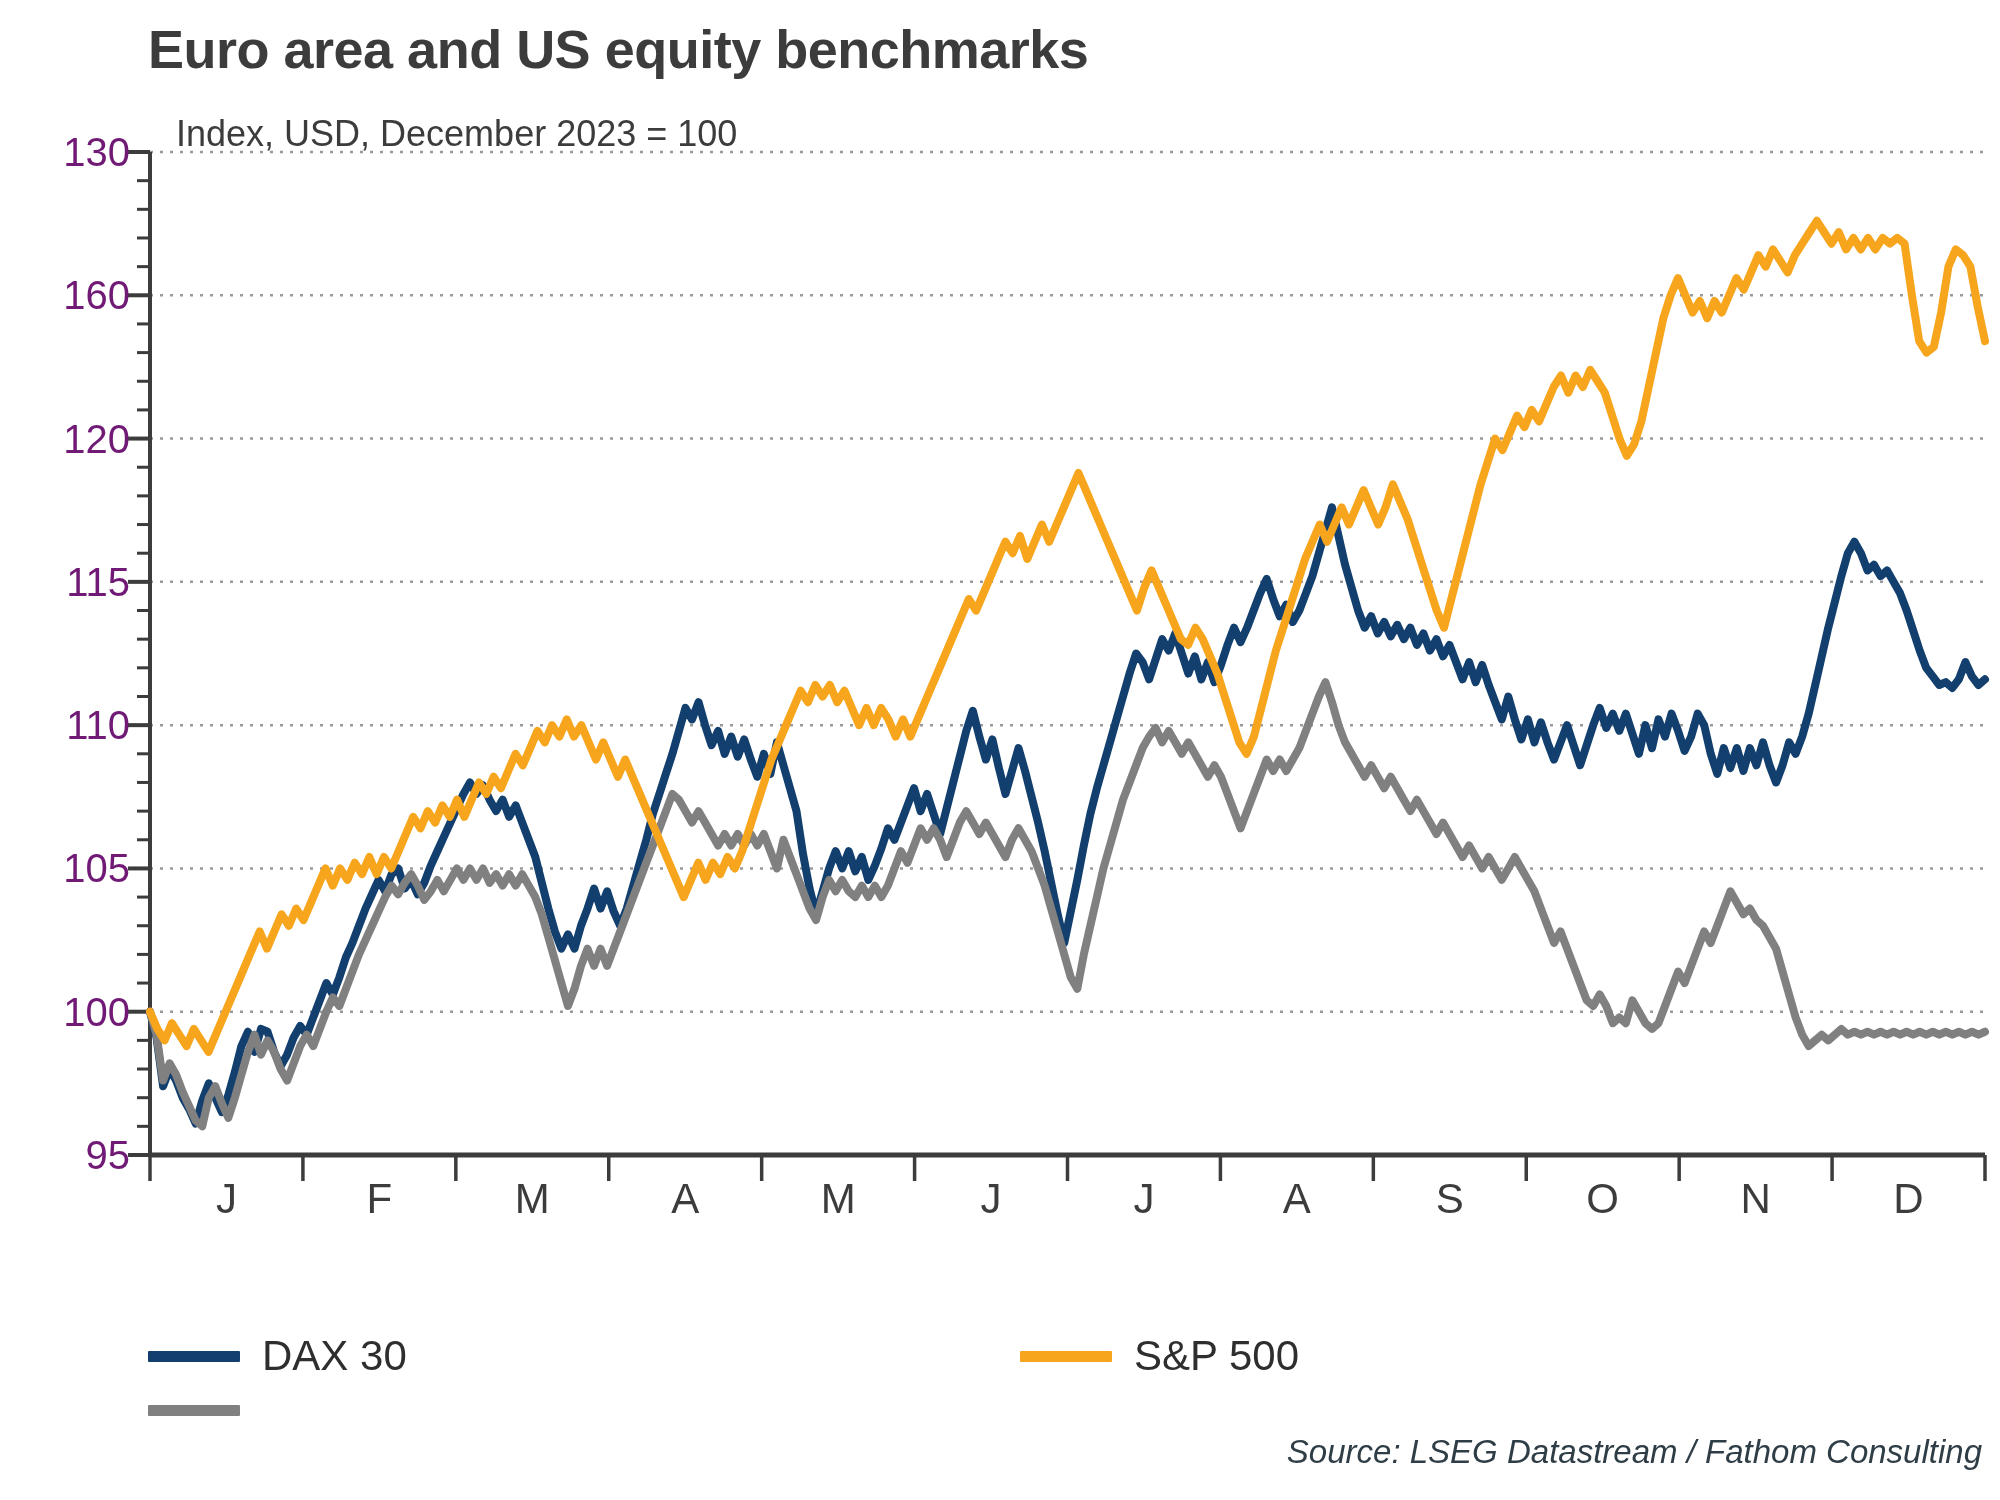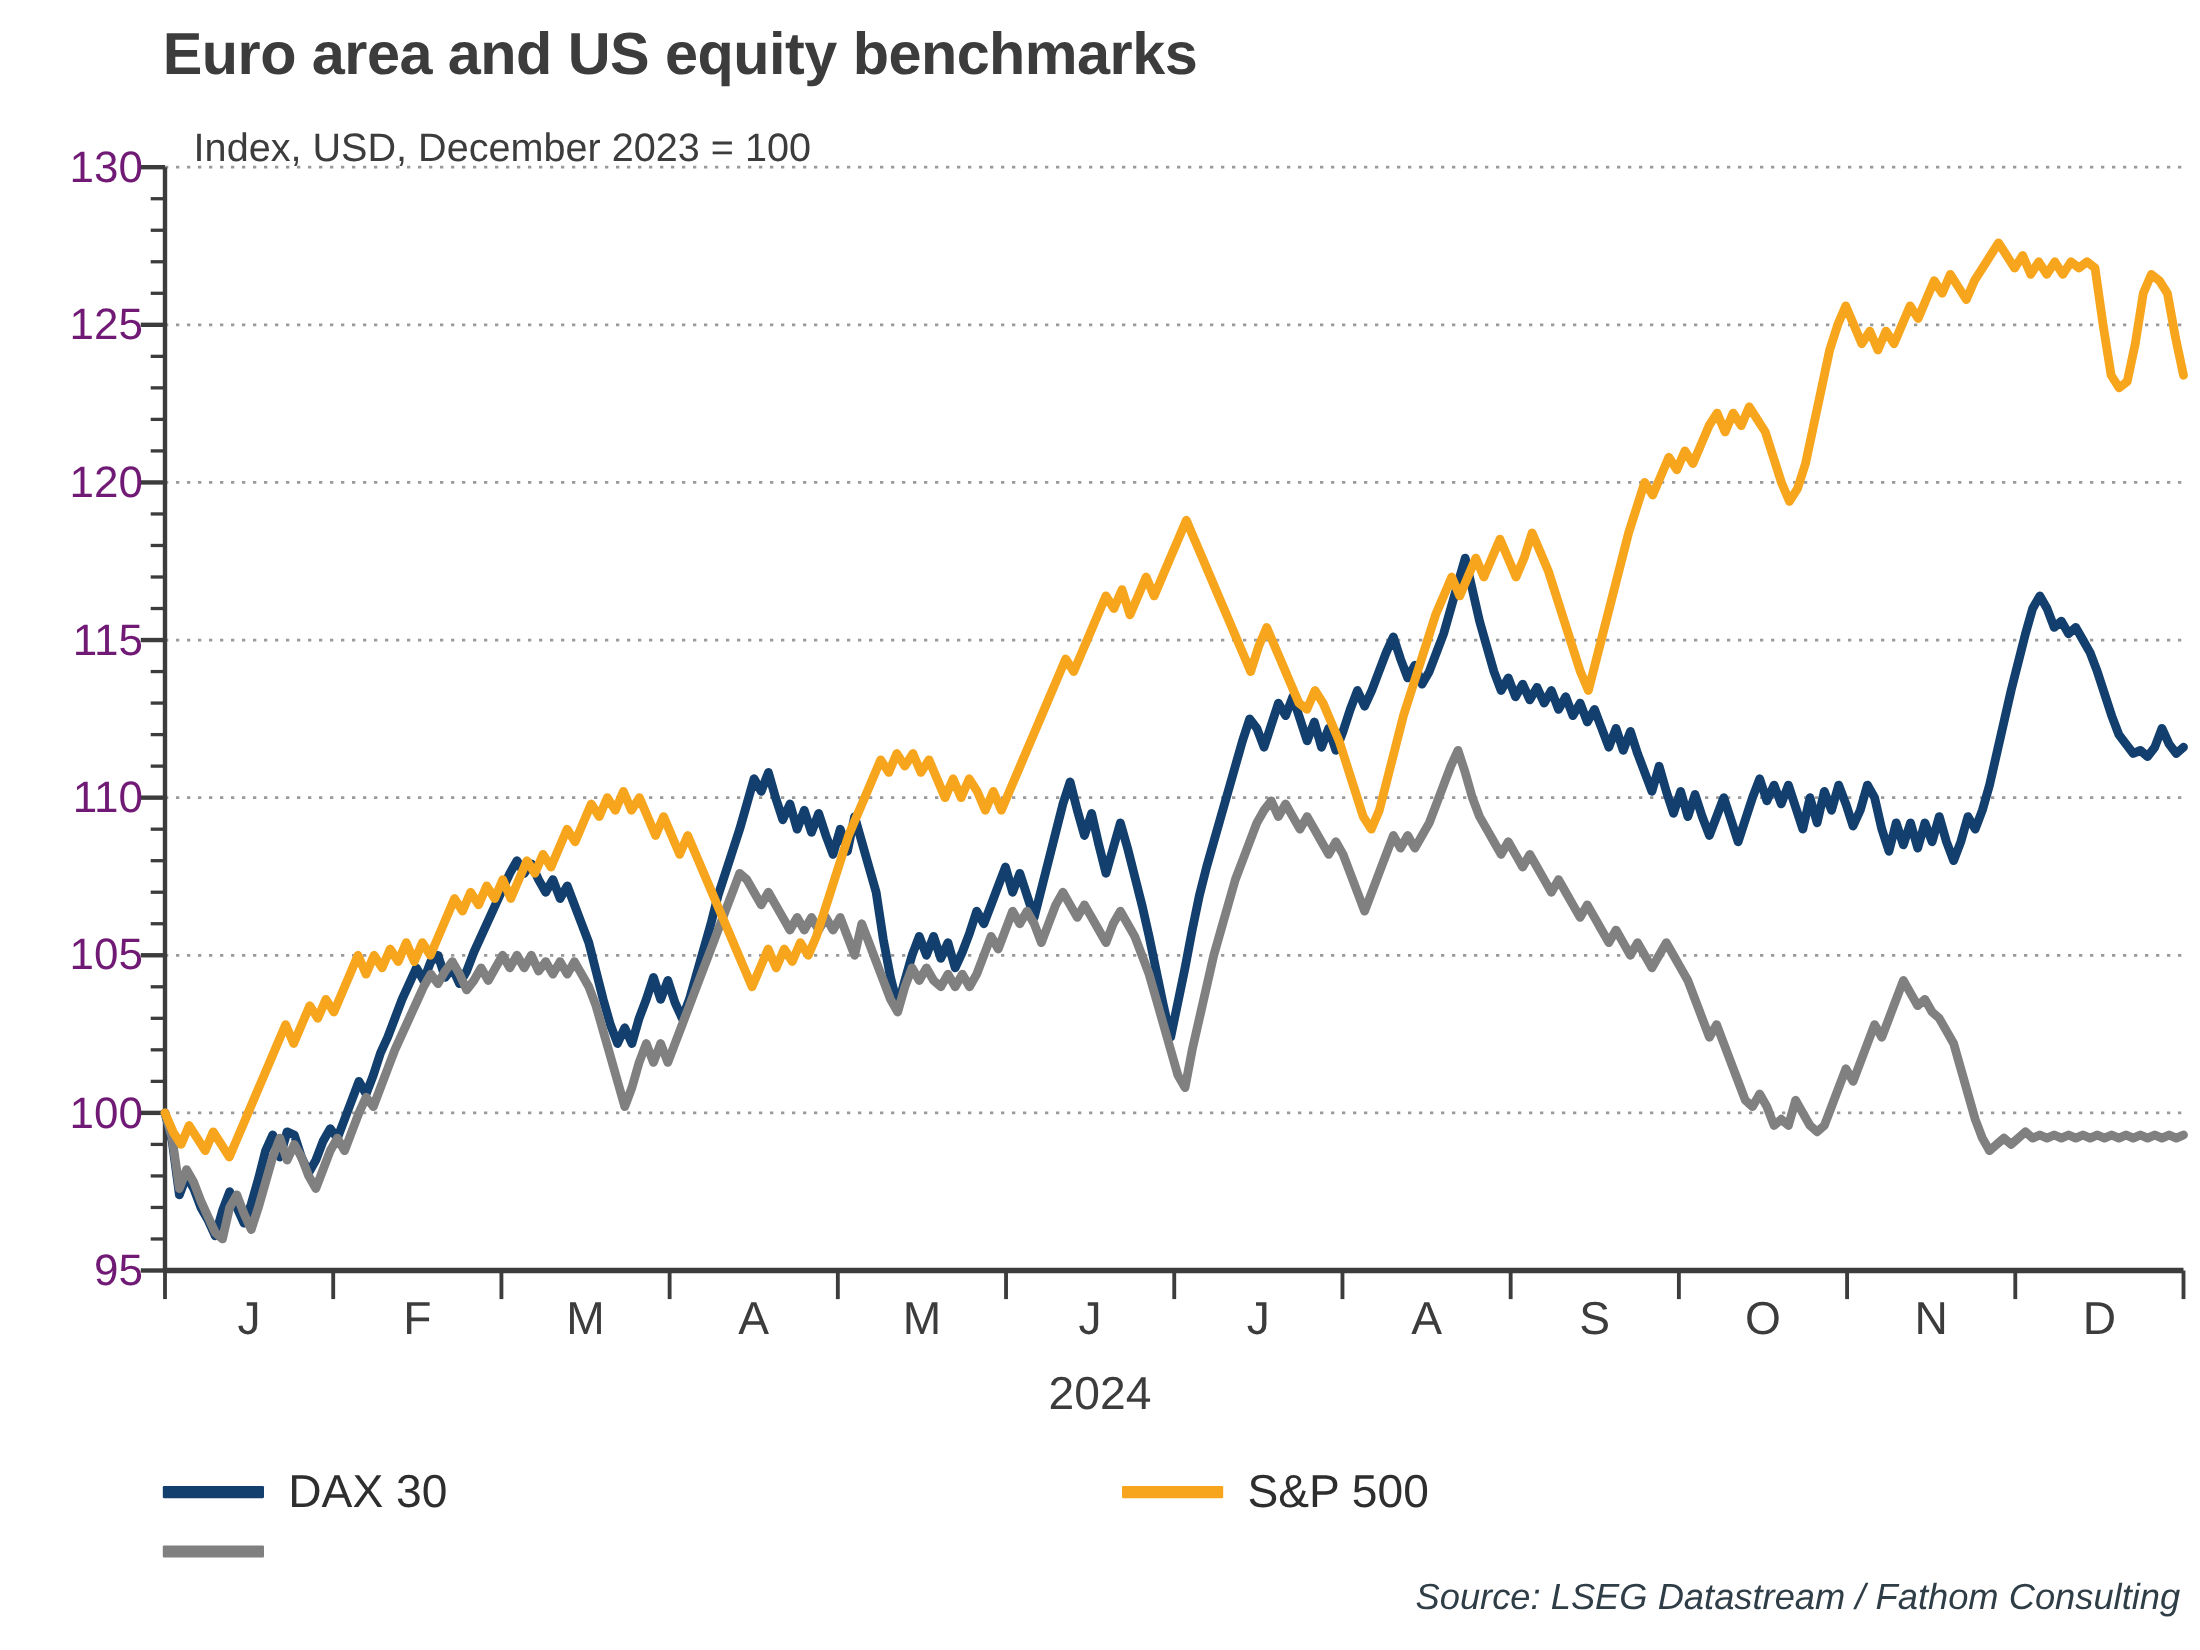--- a/index.html
+++ b/index.html
@@ -177,21 +177,21 @@
       <polyline points="150.00,1011.71 156.53,1037.51 163.06,1086.22 169.59,1069.03 176.12,1080.49 182.65,1097.69 189.18,1109.15 195.71,1123.48 202.24,1100.55 208.77,1083.36 215.30,1097.69 221.83,1112.01 228.36,1094.82 234.89,1071.89 241.42,1046.10 247.95,1031.77 254.48,1051.83 261.01,1028.91 267.54,1031.77 274.07,1051.83 280.60,1066.16 287.14,1054.70 293.67,1037.51 300.20,1026.04 306.73,1034.64 313.26,1017.45 319.79,1000.25 326.32,983.06 332.85,994.52 339.38,977.33 345.91,957.27 352.44,942.94 358.97,925.74 365.50,908.55 372.03,894.22 378.56,879.89 385.09,891.35 391.62,874.16 398.15,868.43 404.68,888.49 411.21,879.89 417.74,894.22 424.27,882.76 430.80,865.56 437.33,851.23 443.86,836.91 450.39,822.58 456.92,808.25 463.45,793.92 469.98,782.46 476.51,793.92 483.04,785.32 489.57,799.65 496.10,811.11 502.63,799.65 509.16,816.85 515.69,805.38 522.22,822.58 528.75,839.77 535.28,856.97 541.81,882.76 548.35,908.55 554.88,931.47 561.41,948.67 567.94,934.34 574.47,948.67 581.00,925.74 587.53,908.55 594.06,888.49 600.59,908.55 607.12,891.35 613.65,911.41 620.18,925.74 626.71,908.55 633.24,885.62 639.77,862.70 646.30,839.77 652.83,813.98 659.36,793.92 665.89,773.86 672.42,753.80 678.95,730.87 685.48,707.95 692.01,719.41 698.54,702.22 705.07,725.14 711.60,745.20 718.13,730.87 724.66,753.80 731.19,736.61 737.72,756.67 744.25,739.47 750.78,759.53 757.31,776.73 763.84,753.80 770.37,773.86 776.90,742.34 783.43,765.26 789.96,788.19 796.49,811.11 803.02,854.10 809.56,888.49 816.09,914.28 822.62,891.35 829.15,868.43 835.68,851.23 842.21,868.43 848.74,851.23 855.27,871.29 861.80,856.97 868.33,879.89 874.86,865.56 881.39,848.37 887.92,828.31 894.45,839.77 900.98,822.58 907.51,805.38 914.04,788.19 920.57,811.11 927.10,793.92 933.63,813.98 940.16,834.04 946.69,808.25 953.22,782.46 959.75,756.67 966.28,730.87 972.81,710.81 979.34,736.61 985.87,759.53 992.40,739.47 998.93,768.13 1005.46,793.92 1011.99,770.99 1018.52,748.07 1025.05,770.99 1031.58,796.79 1038.11,822.58 1044.64,851.23 1051.17,882.76 1057.70,914.28 1064.23,942.94 1070.77,911.41 1077.30,879.89 1083.83,845.50 1090.36,813.98 1096.89,788.19 1103.42,765.26 1109.95,742.34 1116.48,719.41 1123.01,696.49 1129.54,673.56 1136.07,653.50 1142.60,662.10 1149.13,679.29 1155.66,659.23 1162.19,639.17 1168.72,650.63 1175.25,633.44 1181.78,653.50 1188.31,673.56 1194.84,656.37 1201.37,679.29 1207.90,662.10 1214.43,682.16 1220.96,664.96 1227.49,644.90 1234.02,627.71 1240.55,642.04 1247.08,627.71 1253.61,610.51 1260.14,593.32 1266.67,578.99 1273.20,599.05 1279.73,616.25 1286.26,604.78 1292.79,621.98 1299.32,610.51 1305.85,593.32 1312.38,576.13 1318.91,553.20 1325.44,530.27 1331.98,507.35 1338.51,536.01 1345.04,564.66 1351.57,587.59 1358.10,610.51 1364.63,627.71 1371.16,616.25 1377.69,633.44 1384.22,621.98 1390.75,636.31 1397.28,624.84 1403.81,639.17 1410.34,627.71 1416.87,644.90 1423.40,633.44 1429.93,650.63 1436.46,639.17 1442.99,656.37 1449.52,644.90 1456.05,662.10 1462.58,679.29 1469.11,662.10 1475.64,682.16 1482.17,664.96 1488.70,685.02 1495.23,702.22 1501.76,719.41 1508.29,696.49 1514.82,719.41 1521.35,739.47 1527.88,719.41 1534.41,742.34 1540.94,722.28 1547.47,742.34 1554.00,759.53 1560.53,742.34 1567.06,725.14 1573.59,745.20 1580.12,765.26 1586.65,745.20 1593.19,725.14 1599.72,707.95 1606.25,728.01 1612.78,713.68 1619.31,730.87 1625.84,713.68 1632.37,733.74 1638.90,753.80 1645.43,725.14 1651.96,748.07 1658.49,719.41 1665.02,736.61 1671.55,713.68 1678.08,730.87 1684.61,750.93 1691.14,736.61 1697.67,713.68 1704.20,725.14 1710.73,753.80 1717.26,773.86 1723.79,748.07 1730.32,768.13 1736.85,748.07 1743.38,770.99 1749.91,748.07 1756.44,765.26 1762.97,742.34 1769.50,765.26 1776.03,782.46 1782.56,765.26 1789.09,742.34 1795.62,753.80 1802.15,736.61 1808.68,713.68 1815.21,685.02 1821.74,656.37 1828.27,627.71 1834.80,601.92 1841.33,576.13 1847.86,553.20 1854.40,541.74 1860.93,553.20 1867.46,570.39 1873.99,564.66 1880.52,576.13 1887.05,570.39 1893.58,581.86 1900.11,593.32 1906.64,610.51 1913.17,630.57 1919.70,650.63 1926.23,667.83 1932.76,676.43 1939.29,685.02 1945.82,682.16 1952.35,687.89 1958.88,679.29 1965.41,662.10 1971.94,676.43 1978.47,685.02 1985.00,679.29" fill="none" stroke="#123f6d" stroke-width="8" stroke-linejoin="round" stroke-linecap="round"></polyline>
       <polyline points="150.00,1011.71 156.53,1034.64 163.06,1080.49 169.59,1063.30 176.12,1074.76 182.65,1091.95 189.18,1106.28 195.71,1120.61 202.24,1126.34 208.77,1097.69 215.30,1086.22 221.83,1103.42 228.36,1117.75 234.89,1097.69 241.42,1074.76 247.95,1051.83 254.48,1034.64 261.01,1054.70 267.54,1040.37 274.07,1051.83 280.60,1069.03 287.14,1080.49 293.67,1063.30 300.20,1046.10 306.73,1034.64 313.26,1046.10 319.79,1028.91 326.32,1011.71 332.85,997.39 339.38,1005.98 345.91,988.79 352.44,971.59 358.97,954.40 365.50,940.07 372.03,925.74 378.56,911.41 385.09,897.09 391.62,885.62 398.15,894.22 404.68,882.76 411.21,874.16 417.74,885.62 424.27,899.95 430.80,891.35 437.33,879.89 443.86,891.35 450.39,879.89 456.92,868.43 463.45,879.89 469.98,868.43 476.51,879.89 483.04,868.43 489.57,882.76 496.10,874.16 502.63,885.62 509.16,874.16 515.69,885.62 522.22,874.16 528.75,885.62 535.28,897.09 541.81,914.28 548.35,937.21 554.88,960.13 561.41,983.06 567.94,1005.98 574.47,988.79 581.00,965.86 587.53,948.67 594.06,965.86 600.59,948.67 607.12,965.86 613.65,948.67 620.18,931.47 626.71,914.28 633.24,897.09 639.77,879.89 646.30,862.70 652.83,845.50 659.36,828.31 665.89,811.11 672.42,793.92 678.95,799.65 685.48,811.11 692.01,822.58 698.54,811.11 705.07,822.58 711.60,834.04 718.13,845.50 724.66,834.04 731.19,845.50 737.72,834.04 744.25,845.50 750.78,834.04 757.31,845.50 763.84,834.04 770.37,851.23 776.90,868.43 783.43,839.77 789.96,856.97 796.49,874.16 803.02,891.35 809.56,908.55 816.09,920.01 822.62,897.09 829.15,879.89 835.68,891.35 842.21,879.89 848.74,891.35 855.27,897.09 861.80,885.62 868.33,897.09 874.86,885.62 881.39,897.09 887.92,885.62 894.45,868.43 900.98,851.23 907.51,862.70 914.04,845.50 920.57,828.31 927.10,839.77 933.63,828.31 940.16,839.77 946.69,856.97 953.22,839.77 959.75,822.58 966.28,811.11 972.81,822.58 979.34,834.04 985.87,822.58 992.40,834.04 998.93,845.50 1005.46,856.97 1011.99,839.77 1018.52,828.31 1025.05,839.77 1031.58,851.23 1038.11,868.43 1044.64,885.62 1051.17,908.55 1057.70,931.47 1064.23,954.40 1070.77,977.33 1077.30,988.79 1083.83,954.40 1090.36,925.74 1096.89,897.09 1103.42,868.43 1109.95,845.50 1116.48,822.58 1123.01,799.65 1129.54,782.46 1136.07,765.26 1142.60,748.07 1149.13,736.61 1155.66,728.01 1162.19,742.34 1168.72,730.87 1175.25,742.34 1181.78,753.80 1188.31,742.34 1194.84,753.80 1201.37,765.26 1207.90,776.73 1214.43,765.26 1220.96,776.73 1227.49,793.92 1234.02,811.11 1240.55,828.31 1247.08,811.11 1253.61,793.92 1260.14,776.73 1266.67,759.53 1273.20,770.99 1279.73,759.53 1286.26,770.99 1292.79,759.53 1299.32,748.07 1305.85,730.87 1312.38,713.68 1318.91,696.49 1325.44,682.16 1331.98,702.22 1338.51,725.14 1345.04,742.34 1351.57,753.80 1358.10,765.26 1364.63,776.73 1371.16,765.26 1377.69,776.73 1384.22,788.19 1390.75,776.73 1397.28,788.19 1403.81,799.65 1410.34,811.11 1416.87,799.65 1423.40,811.11 1429.93,822.58 1436.46,834.04 1442.99,822.58 1449.52,834.04 1456.05,845.50 1462.58,856.97 1469.11,845.50 1475.64,856.97 1482.17,868.43 1488.70,856.97 1495.23,868.43 1501.76,879.89 1508.29,868.43 1514.82,856.97 1521.35,868.43 1527.88,879.89 1534.41,891.35 1540.94,908.55 1547.47,925.74 1554.00,942.94 1560.53,931.47 1567.06,948.67 1573.59,965.86 1580.12,983.06 1586.65,1000.25 1593.19,1005.98 1599.72,994.52 1606.25,1005.98 1612.78,1023.18 1619.31,1017.45 1625.84,1023.18 1632.37,1000.25 1638.90,1011.71 1645.43,1023.18 1651.96,1028.91 1658.49,1023.18 1665.02,1005.98 1671.55,988.79 1678.08,971.59 1684.61,983.06 1691.14,965.86 1697.67,948.67 1704.20,931.47 1710.73,942.94 1717.26,925.74 1723.79,908.55 1730.32,891.35 1736.85,902.82 1743.38,914.28 1749.91,908.55 1756.44,920.01 1762.97,925.74 1769.50,937.21 1776.03,948.67 1782.56,971.59 1789.09,994.52 1795.62,1017.45 1802.15,1034.64 1808.68,1046.10 1815.21,1040.37 1821.74,1034.64 1828.27,1040.37 1834.80,1034.64 1841.33,1028.91 1847.86,1034.64 1854.40,1031.77 1860.93,1034.64 1867.46,1031.77 1873.99,1034.64 1880.52,1031.77 1887.05,1034.64 1893.58,1031.77 1900.11,1034.64 1906.64,1031.77 1913.17,1034.64 1919.70,1031.77 1926.23,1034.64 1932.76,1031.77 1939.29,1034.64 1945.82,1031.77 1952.35,1034.64 1958.88,1031.77 1965.41,1034.64 1971.94,1031.77 1978.47,1034.64 1985.00,1031.77" fill="none" stroke="#808080" stroke-width="8" stroke-linejoin="round" stroke-linecap="round"></polyline>
       <polyline points="150.00,1011.71 157.31,1028.91 164.62,1040.37 171.93,1023.18 179.24,1034.64 186.55,1046.10 193.86,1028.91 201.18,1040.37 208.49,1051.83 215.80,1034.64 223.11,1017.45 230.42,1000.25 237.73,983.06 245.04,965.86 252.35,948.67 259.66,931.47 266.97,948.67 274.28,931.47 281.59,914.28 288.90,925.74 296.22,908.55 303.53,920.01 310.84,902.82 318.15,885.62 325.46,868.43 332.77,885.62 340.08,868.43 347.39,879.89 354.70,862.70 362.01,874.16 369.32,856.97 376.63,874.16 383.94,856.97 391.25,868.43 398.57,851.23 405.88,834.04 413.19,816.85 420.50,828.31 427.81,811.11 435.12,822.58 442.43,805.38 449.74,816.85 457.05,799.65 464.36,816.85 471.67,799.65 478.98,782.46 486.29,793.92 493.61,776.73 500.92,788.19 508.23,770.99 515.54,753.80 522.85,765.26 530.16,748.07 537.47,730.87 544.78,742.34 552.09,725.14 559.40,736.61 566.71,719.41 574.02,736.61 581.33,725.14 588.65,742.34 595.96,759.53 603.27,742.34 610.58,759.53 617.89,776.73 625.20,759.53 632.51,776.73 639.82,793.92 647.13,811.11 654.44,828.31 661.75,845.50 669.06,862.70 676.37,879.89 683.69,897.09 691.00,879.89 698.31,862.70 705.62,879.89 712.93,862.70 720.24,874.16 727.55,856.97 734.86,868.43 742.17,851.23 749.48,828.31 756.79,805.38 764.10,782.46 771.41,759.53 778.73,742.34 786.04,725.14 793.35,707.95 800.66,690.75 807.97,702.22 815.28,685.02 822.59,696.49 829.90,685.02 837.21,702.22 844.52,690.75 851.83,707.95 859.14,725.14 866.45,707.95 873.76,725.14 881.08,707.95 888.39,719.41 895.70,736.61 903.01,719.41 910.32,736.61 917.63,719.41 924.94,702.22 932.25,685.02 939.56,667.83 946.87,650.63 954.18,633.44 961.49,616.25 968.80,599.05 976.12,610.51 983.43,593.32 990.74,576.13 998.05,558.93 1005.36,541.74 1012.67,553.20 1019.98,536.01 1027.29,558.93 1034.60,541.74 1041.91,524.54 1049.22,541.74 1056.53,524.54 1063.84,507.35 1071.16,490.15 1078.47,472.96 1085.78,490.15 1093.09,507.35 1100.40,524.54 1107.71,541.74 1115.02,558.93 1122.33,576.13 1129.64,593.32 1136.95,610.51 1144.26,587.59 1151.57,570.39 1158.88,587.59 1166.20,604.78 1173.51,621.98 1180.82,639.17 1188.13,644.90 1195.44,627.71 1202.75,639.17 1210.06,656.37 1217.37,673.56 1224.68,696.49 1231.99,719.41 1239.30,742.34 1246.61,753.80 1253.92,736.61 1261.24,707.95 1268.55,679.29 1275.86,650.63 1283.17,627.71 1290.48,604.78 1297.79,581.86 1305.10,558.93 1312.41,541.74 1319.72,524.54 1327.03,541.74 1334.34,524.54 1341.65,507.35 1348.96,524.54 1356.27,507.35 1363.59,490.15 1370.90,507.35 1378.21,524.54 1385.52,507.35 1392.83,484.42 1400.14,501.62 1407.45,518.81 1414.76,541.74 1422.07,564.66 1429.38,587.59 1436.69,610.51 1444.00,627.71 1451.31,599.05 1458.63,570.39 1465.94,541.74 1473.25,513.08 1480.56,484.42 1487.87,461.50 1495.18,438.57 1502.49,450.03 1509.80,432.84 1517.11,415.65 1524.42,427.11 1531.73,409.91 1539.04,421.38 1546.35,404.18 1553.67,386.99 1560.98,375.53 1568.29,392.72 1575.60,375.53 1582.91,386.99 1590.22,369.79 1597.53,381.26 1604.84,392.72 1612.15,415.65 1619.46,438.57 1626.77,455.77 1634.08,444.30 1641.39,421.38 1648.71,386.99 1656.02,352.60 1663.33,318.21 1670.64,295.29 1677.95,278.09 1685.26,295.29 1692.57,312.48 1699.88,301.02 1707.19,318.21 1714.50,301.02 1721.81,312.48 1729.12,295.29 1736.43,278.09 1743.75,289.55 1751.06,272.36 1758.37,255.17 1765.68,266.63 1772.99,249.43 1780.30,260.90 1787.61,272.36 1794.92,255.17 1802.23,243.70 1809.54,232.24 1816.85,220.78 1824.16,232.24 1831.47,243.70 1838.78,232.24 1846.10,249.43 1853.41,237.97 1860.72,249.43 1868.03,237.97 1875.34,249.43 1882.65,237.97 1889.96,243.70 1897.27,237.97 1904.58,243.70 1911.89,295.29 1919.20,341.14 1926.51,352.60 1933.82,346.87 1941.14,312.48 1948.45,266.63 1955.76,249.43 1963.07,255.17 1970.38,266.63 1977.69,306.75 1985.00,341.14" fill="none" stroke="#f7a51c" stroke-width="8" stroke-linejoin="round" stroke-linecap="round"></polyline>
     </svg>
 
   <div id="ytick-labels">
       <div class="ytick-wrap" style="top: 152px;">
         <div class="ylabel-tick">130</div>
       </div>
       <div class="ytick-wrap" style="top: 295.286px;">
-        <div class="ylabel-tick">125</div>
+        <div class="ylabel-tick">160</div>
       </div>
       <div class="ytick-wrap" style="top: 438.571px;">
         <div class="ylabel-tick">120</div>
       </div>
       <div class="ytick-wrap" style="top: 581.857px;">
         <div class="ylabel-tick">115</div>
       </div>
       <div class="ytick-wrap" style="top: 725.143px;">
         <div class="ylabel-tick">110</div>
       </div>
@@ -213,21 +213,20 @@
       <div class="xlabel-month" style="left: 838.125px; top: 1175px;">M</div>
       <div class="xlabel-month" style="left: 991.042px; top: 1175px;">J</div>
       <div class="xlabel-month" style="left: 1143.96px; top: 1175px;">J</div>
       <div class="xlabel-month" style="left: 1296.88px; top: 1175px;">A</div>
       <div class="xlabel-month" style="left: 1449.79px; top: 1175px;">S</div>
       <div class="xlabel-month" style="left: 1602.71px; top: 1175px;">O</div>
       <div class="xlabel-month" style="left: 1755.62px; top: 1175px;">N</div>
       <div class="xlabel-month" style="left: 1908.54px; top: 1175px;">D</div>
     </div>
 
-  <div class="xaxis-title">2024</div>
 
   <div id="legend">
       <div class="legend-item" style="left: 148px; top: 1332px;">
         <span class="legend-swatch" style="background: rgb(18, 63, 109);"></span>
         <span class="legend-label">DAX 30</span>
       </div>
       <div class="legend-item" style="left: 148px; top: 1405px;">
         <span class="legend-swatch" style="background: rgb(128, 128, 128);"></span>
       </div>
       <div class="legend-item" style="left: 1020px; top: 1332px;">

